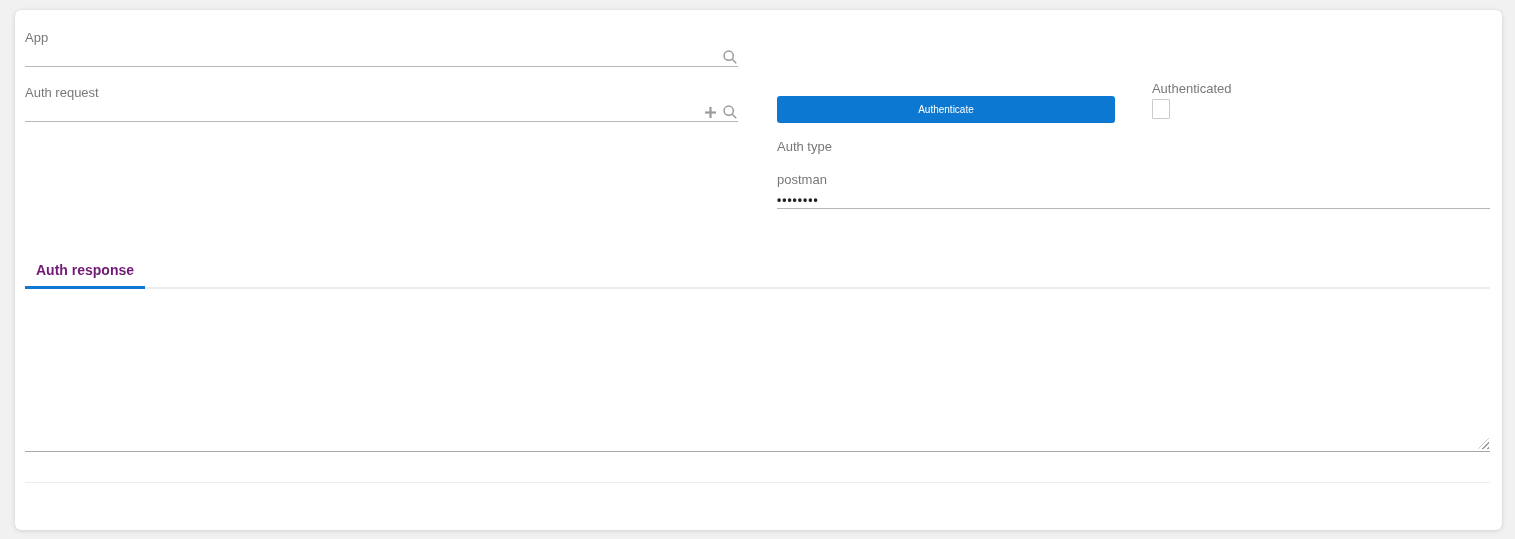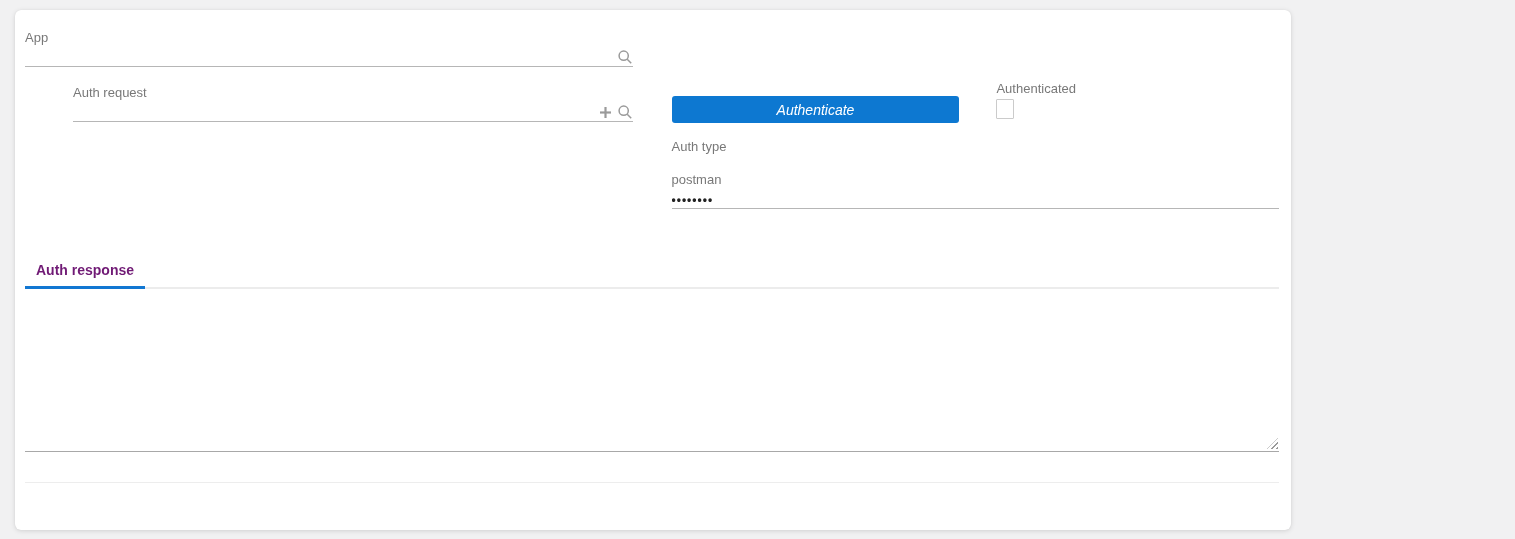--- a/index.html
+++ b/index.html
@@ -6,21 +6,21 @@
   html, body { margin: 0; padding: 0; }
   body {
     width: 1515px; height: 539px;
     background: #f1f1f2;
     font-family: "Liberation Sans", "DejaVu Sans", sans-serif;
     overflow: hidden;
     position: relative;
   }
   .card {
     position: absolute; left: 15px; top: 10px;
-    width: 1276px; height: 520px;
+    width: 1487px; height: 520px;
     background: #ffffff;
     border-radius: 6px;
     box-shadow: 0 1px 5px rgba(0,0,0,0.13), 0 0 1px rgba(0,0,0,0.10);
     padding: 20px 12px 0 10px;
   }
   .form-grid { display: grid; grid-template-columns: 1fr 1fr; column-gap: 39px; }
   .col { display: flex; flex-direction: column; }
 
   .field { position: relative; }
   .field-label {
@@ -43,31 +43,31 @@
   .control .icons {
     position: absolute; right: 0; bottom: 1px;
     display: flex; align-items: center; gap: 5px;
     background: #fff;
   }
   .icons svg { display: block; }
 
   
   .f-app   { margin-bottom: 18px; }
   .f-name  { margin-bottom: 19px; }
-  .f-authreq { margin-bottom: 15px; margin-left: 48px; }
+  .f-authreq { margin-bottom: 15px; }
   .spacer-right { height: 51px; }
   .btn-row { display: flex; align-items: flex-start; margin-bottom: 16px; }
   .btn-col { width: 47.4%; }
   .authenticate-btn {
     margin-top: 15px;
     width: 100%; height: 27px;
     background: #0d78d1; color: #ffffff;
     border: none; border-radius: 3px;
     font-family: "Liberation Sans", "DejaVu Sans", sans-serif;
-    font-size: 14px; cursor: pointer; display: block; font-style: italic;
+    font-size: 10px; cursor: pointer; display: block;
   }
   .auth-check-col { margin-left: 37px; }
   .checkbox {
     margin-top: 2px;
     width: 18px; height: 20px;
     border: 1px solid #cbcbcb; background: #fff; border-radius: 1px;
     cursor: pointer;
   }
   .f-authtype { margin-bottom: 15px; }
   .authtype-control input { padding-right: 40px; }

